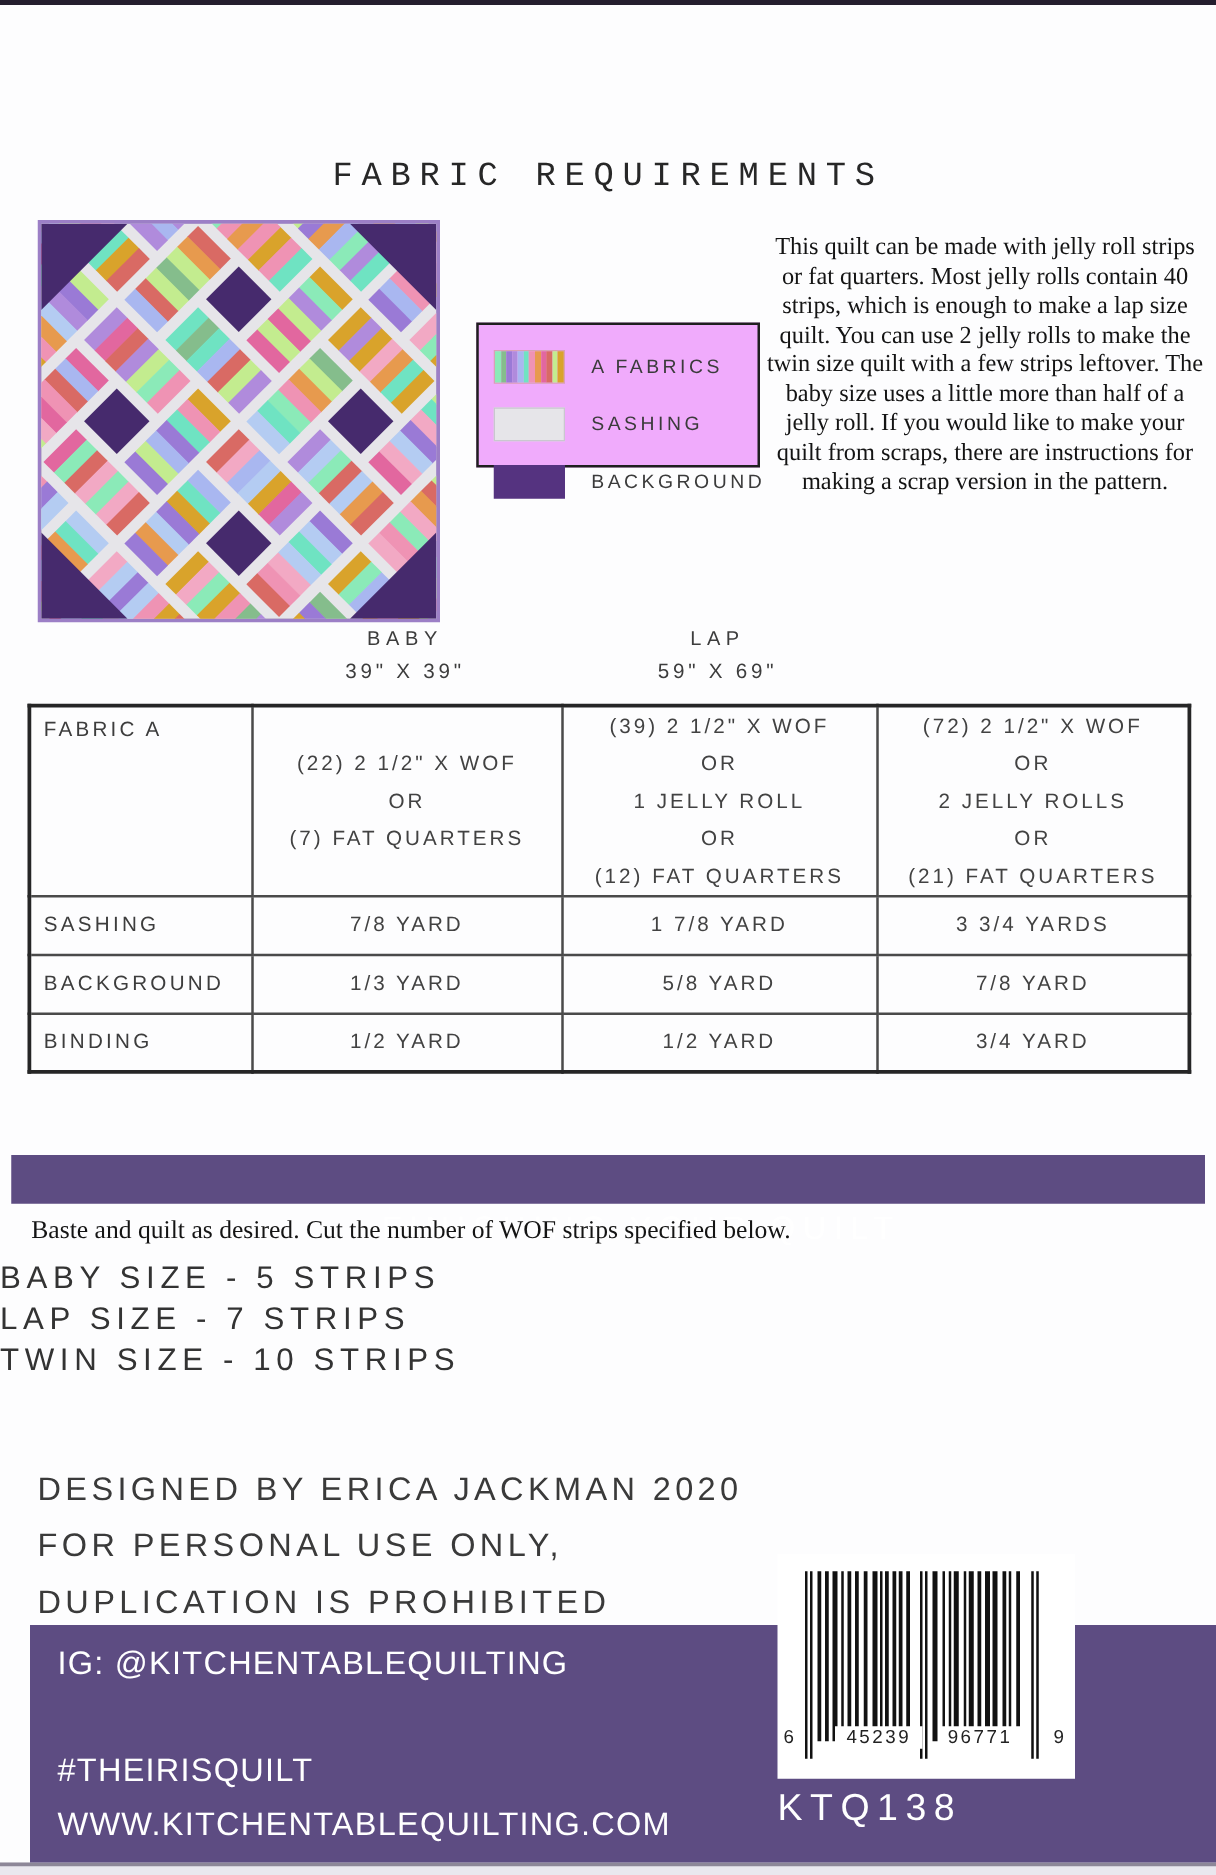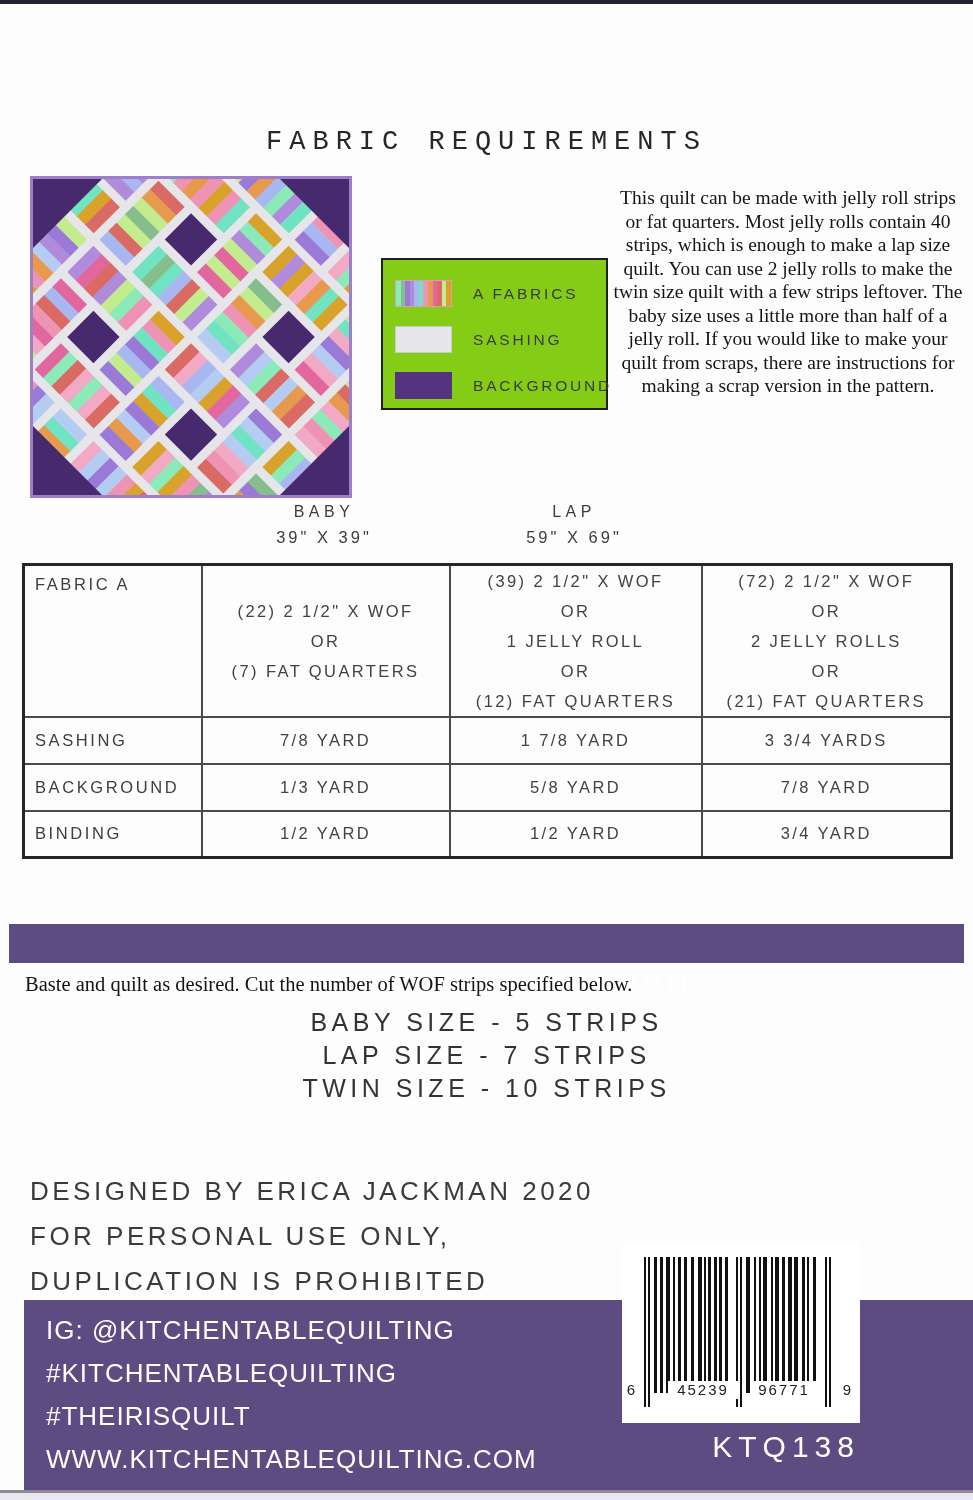--- a/index.html
+++ b/index.html
@@ -15,21 +15,21 @@
   .banner{left:9px;right:9px;background:#5d4c82;color:#fff;text-align:center;white-space:pre;}
   .banner-skill{top:14px;height:98px;line-height:98px;font-size:33px;letter-spacing:8px;font-weight:400;}
   .banner-finishing{top:924px;height:39px;line-height:39px;font-size:26px;letter-spacing:6px;}
 
   .h-fabric-req{top:127px;left:0;width:973px;text-align:center;font-size:27px;letter-spacing:7px;color:#272727;font-family:Liberation Mono, monospace;}
 
   
   .quilt{left:30px;top:176px;width:322px;height:322px;}
 
   
-  .legend{left:381px;top:258px;width:227px;height:152px;background:#84cc16;border:2px solid #1f1f1f;box-sizing:border-box;}
+  .legend{left:381px;top:258px;width:227px;height:116px;background:#f0abfc;border:2px solid #1f1f1f;box-sizing:border-box;}
   .legend-row{position:absolute;left:12px;height:27px;}
   .legend-row .sw{position:absolute;left:0;top:0;width:57px;height:27px;box-sizing:border-box;display:flex;}
   .legend-row .sw span{flex:1;}
   .legend-row .lab{position:absolute;left:78px;top:0;line-height:27px;font-size:15.5px;letter-spacing:2.8px;color:#3b3b3b;white-space:nowrap;}
   .sw-sashing{background:#e6e5e9;border:1px solid #c9c7cf;}
   .sw-bg{background:#553380;}
   .sw-stripes{border:1px solid #d9a0b5;}
 
   
   .intro{left:610px;top:186px;width:356px;font-family:"Liberation Serif",serif;font-size:19.5px;
@@ -45,37 +45,37 @@
   .fab-table{position:absolute;left:22px;top:563px;width:928px;border-collapse:collapse;table-layout:fixed;}
   .fab-table td{border:2px solid #4a4a4a;font-size:16.5px;letter-spacing:2.4px;color:#424242;
                 text-align:center;vertical-align:middle;white-space:pre-line;padding:0;}
   .fab-table{border:3px solid #262626;}
   .fab-table td.lbl{text-align:left;padding-left:10px;letter-spacing:2.6px;color:#3d3d3d;}
   .fab-table tr.tall td{line-height:30px;}
   .fab-table tr.tall td.lbl{vertical-align:top;padding-top:9px;line-height:normal;}
 
   
   .baste{left:25px;top:973px;width:930px;font-family:"Liberation Serif",serif;font-size:20.5px;color:#141414;white-space:nowrap;}
-  .stripline{left:0;width:973px;text-align:center;font-size:25px;letter-spacing:4.5px;color:#333;white-space:pre;}
+  .stripline{left:0;width:973px;font-size:25px;letter-spacing:4.5px;color:#333;white-space:pre;}
   .join{left:22px;top:1104px;width:942px;font-family:"Liberation Serif",serif;font-size:20px;line-height:28px;color:#141414;}
 
   
   .credit{left:30px;font-size:26px;letter-spacing:3.5px;color:#3a3a3a;white-space:pre;}
 
   
   .footer{left:8px;top:1300px;width:957px;height:190px;background:#5d4c82;z-index:1;margin-left:16px;}
   .footer .fline{position:absolute;left:22px;color:#fff;font-size:26px;letter-spacing:1px;white-space:pre;}
 
   
   .barcode{left:622px;top:1243px;width:238px;height:180px;background:#fff;z-index:2;}
   .bc-bars{position:absolute;left:22px;top:14px;width:194px;height:164px;}
   .bc-bars i{position:absolute;top:0;background:#111;}
   .bc-digit{position:absolute;top:138px;height:18px;line-height:18px;background:#fff;color:#222;
             font-size:15px;letter-spacing:2px;z-index:3;text-align:center;}
-  .ktq{left:622px;top:1430px;width:238px;text-align:right;color:#fff;font-size:30px;letter-spacing:6px;z-index:3;}
+  .ktq{left:622px;top:1430px;width:238px;text-align:left;color:#fff;font-size:30px;letter-spacing:6px;z-index:3;}
 </style>
 </head>
 <body>
 
 <div class="page">
   <div class="abs edge-top"></div>
 
 
   <div class="abs h-fabric-req">FABRIC REQUIREMENTS</div>
 
@@ -1240,21 +1240,20 @@
   <div class="abs stripline" style="top:1041px">LAP SIZE - 7 STRIPS</div>
   <div class="abs stripline" style="top:1074px">TWIN SIZE - 10 STRIPS</div>
 
 
   <div class="abs credit" style="top:1176px">DESIGNED BY ERICA JACKMAN 2020</div>
   <div class="abs credit" style="top:1221px">FOR PERSONAL USE ONLY,</div>
   <div class="abs credit" style="top:1266px">DUPLICATION IS PROHIBITED</div>
 
   <div class="abs footer">
     <div class="fline" style="top:15px">IG: @KITCHENTABLEQUILTING</div>
-    <div class="fline" style="top:58px">#KITCHENTABLEQUILTING</div>
     <div class="fline" style="top:101px">#THEIRISQUILT</div>
     <div class="fline" style="top:144px">WWW.KITCHENTABLEQUILTING.COM</div>
   </div>
 
   <div class="abs barcode">
     <div class="bc-bars">
         <i style="left:0px;width:2px;height:150px"></i>
         <i style="left:4px;width:2px;height:150px"></i>
         <i style="left:10px;width:3px;height:136px"></i>
         <i style="left:16px;width:3px;height:136px"></i>

